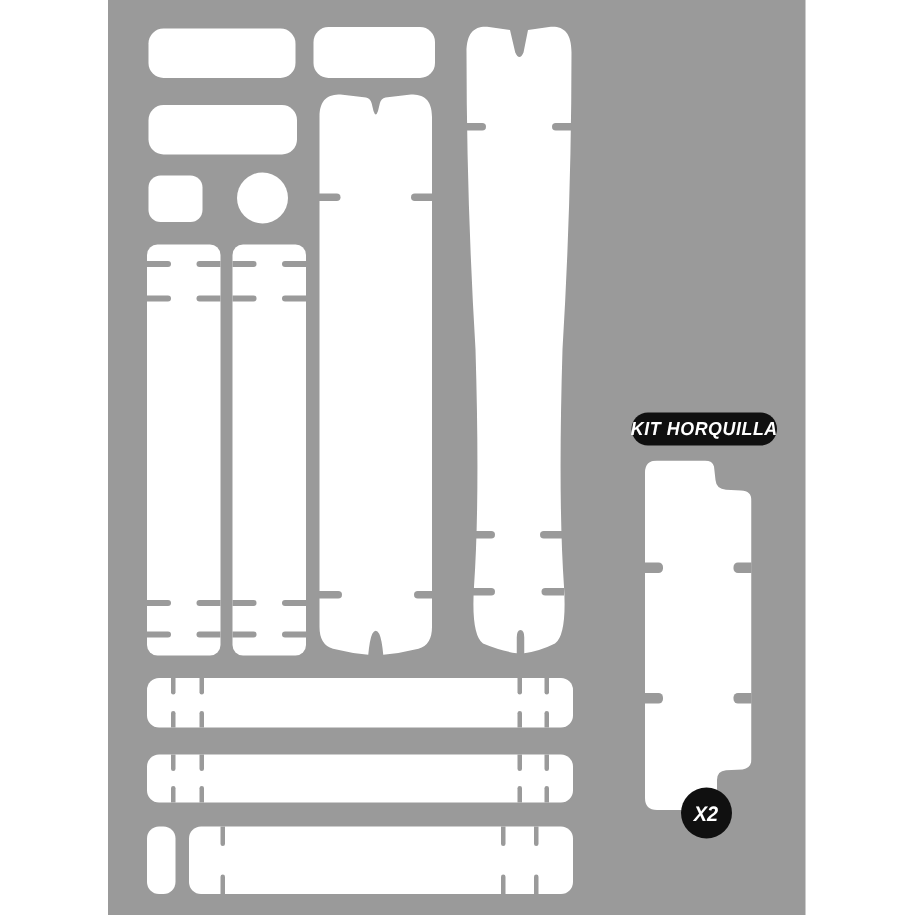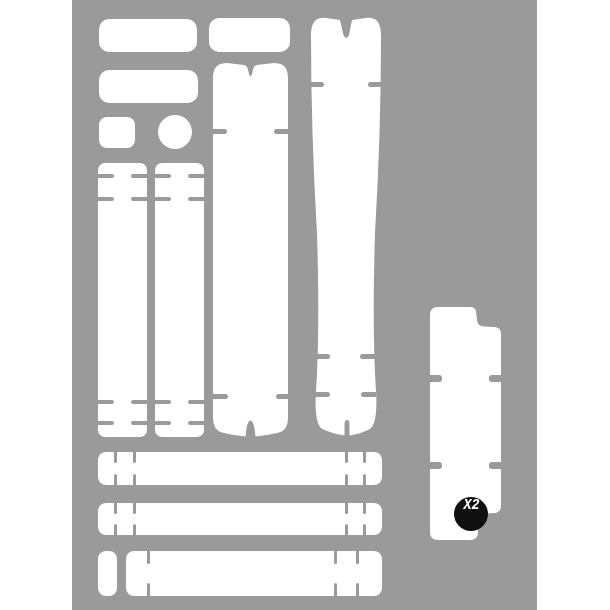--- a/index.html
+++ b/index.html
@@ -31,23 +31,23 @@
     background:#101010;border-radius:11px;
     display:flex;align-items:center;justify-content:center;
   }
   .kit-pill span{
     color:#ffffff;
     font-style:italic;font-weight:900;font-size:12.5px;
     letter-spacing:0.4px;white-space:nowrap;
     transform:scaleX(0.95);
   }
   .qty-badge{
-    position:absolute;left:454px;top:497px;width:34px;height:34px;
+    position:absolute;left:454px;top:525px;width:34px;height:34px;
     background:#101010;border-radius:50%;
-    display:flex;align-items:flex-start;justify-content:center;font-family:Liberation Mono, monospace;
+    display:flex;align-items:center;justify-content:center;
   }
   .qty-badge span{
     color:#ffffff;font-style:italic;font-weight:900;font-size:14px;
     transform:scaleX(0.95);
   }
 </style>
 </head>
 <body>
 
 <div class="stage">
@@ -138,17 +138,20 @@
 
     <div class="notch slit-top" style="left:75px;top:551px;width:3px;height:13px;"></div>
     <div class="notch slit-bot" style="left:75px;top:583px;width:3px;height:13px;"></div>
     <div class="notch slit-top" style="left:262px;top:551px;width:3px;height:13px;"></div>
     <div class="notch slit-bot" style="left:262px;top:583px;width:3px;height:13px;"></div>
     <div class="notch slit-top" style="left:284px;top:551px;width:3px;height:13px;"></div>
     <div class="notch slit-bot" style="left:284px;top:583px;width:3px;height:13px;"></div>
 
   </div>
 
+  <div class="kit-pill">
+    <span>KIT HORQUILLA</span>
+  </div>
 
   <div class="qty-badge">
     <span>X2</span>
   </div>
 </div>
 
 </body></html>

